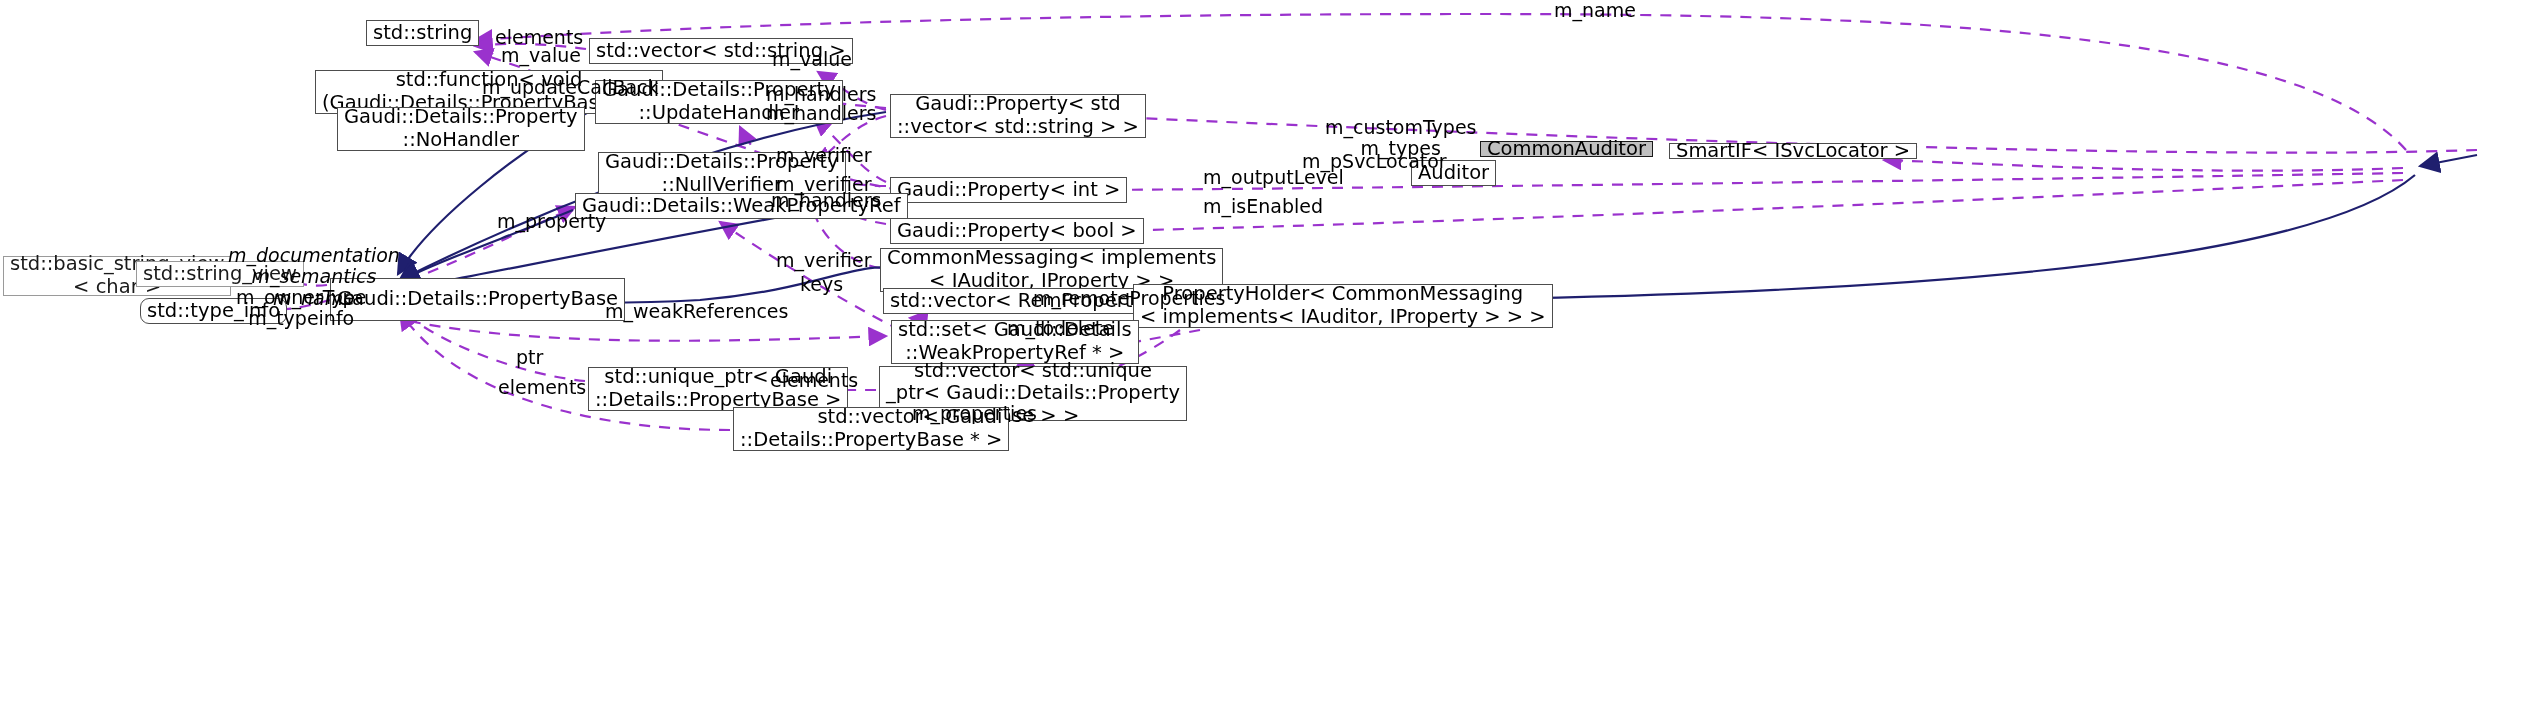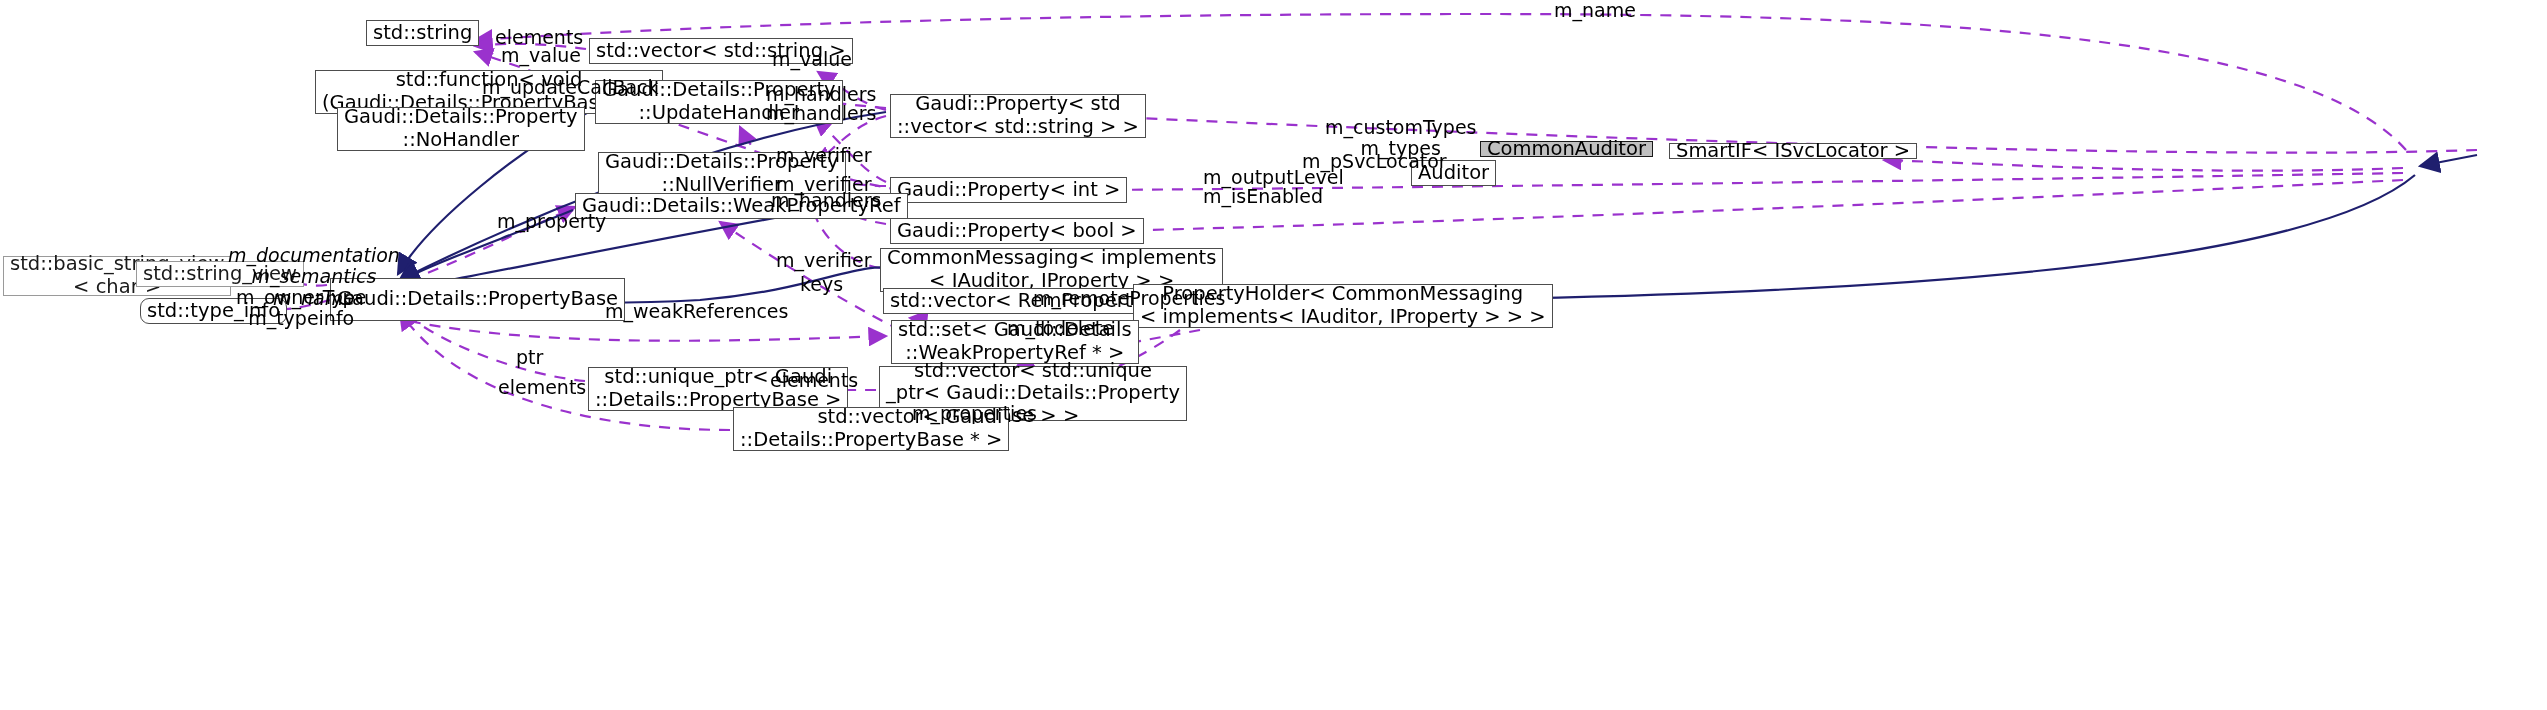--- a/index.html
+++ b/index.html
@@ -197,21 +197,21 @@
     <div class="edge-label" style="left: 772px; top: 49px;">m_value</div>
     <div class="edge-label" style="left: 482px; top: 77px;">m_updateCallBack</div>
     <div class="edge-label" style="left: 766px; top: 84px;">m_handlers</div>
     <div class="edge-label" style="left: 766px; top: 103px;">m_handlers</div>
     <div class="edge-label" style="left: 1325px; top: 117px;">m_customTypes
 m_types</div>
     <div class="edge-label" style="left: 1302px; top: 151px;">m_pSvcLocator</div>
     <div class="edge-label" style="left: 776px; top: 145px;">m_verifier</div>
     <div class="edge-label" style="left: 1203px; top: 167px;">m_outputLevel</div>
     <div class="edge-label" style="left: 776px; top: 174px;">m_verifier</div>
-    <div class="edge-label" style="left: 1203px; top: 186px;">m_isEnabled</div>
+    <div class="edge-label" style="left: 1203px; top: 196px;">m_isEnabled</div>
     <div class="edge-label" style="left: 497px; top: 192px; margin-top: 19px;">m_property</div>
     <div class="edge-label" style="left: 771px; top: 190px;">m_handlers</div>
     <div class="edge-label" style="left: 228px; top: 245px; font-style: italic;">m_documentation
 m_semantics
 m_name</div>
     <div class="edge-label" style="left: 776px; top: 250px;">m_verifier</div>
     <div class="edge-label" style="left: 800px; top: 274px;">keys</div>
     <div class="edge-label" style="left: 236px; top: 287px;">m_ownerType
 m_typeinfo</div>
     <div class="edge-label" style="left: 1033px; top: 288px;">m_remoteProperties</div>

